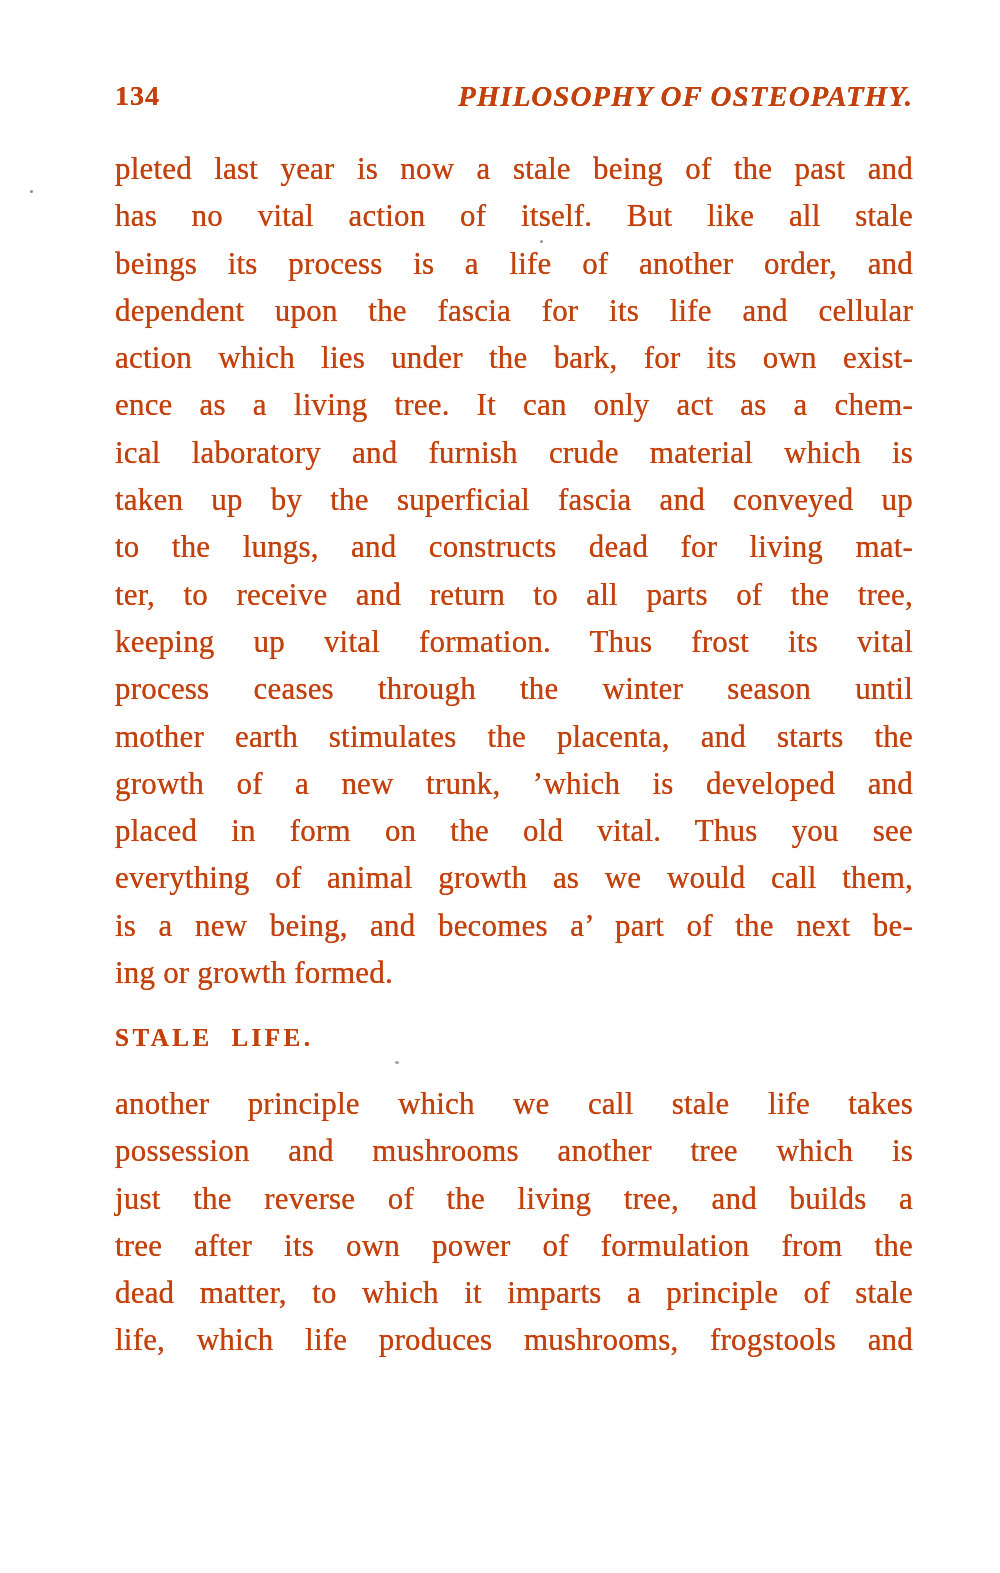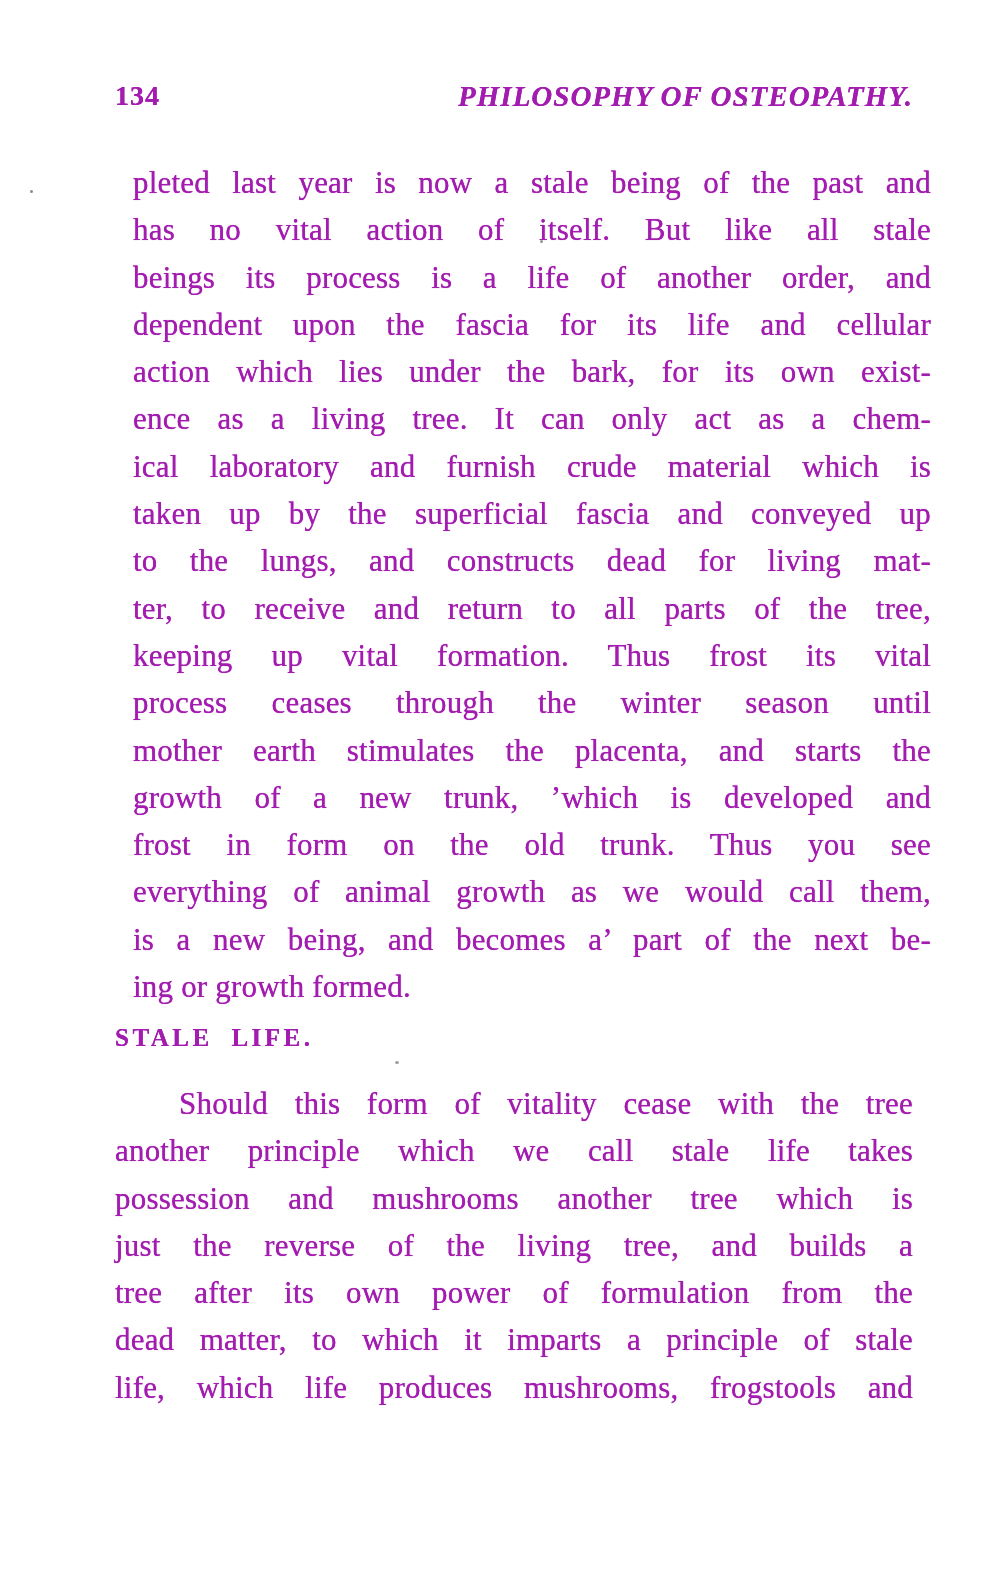--- a/index.html
+++ b/index.html
@@ -5,21 +5,21 @@
   html, body {
     margin: 0;
     padding: 0;
     background: #ffffff;
   }
   .page {
     position: relative;
     width: 1000px;
     height: 1573px;
     background: #ffffff;
-    color: #a21caf;
+    color: #c2410c;
     font-family: "Liberation Serif", "DejaVu Serif", serif;
     overflow: hidden;
   }
   
   .running-header {
     position: absolute;
     top: 76px;
     left: 115px;
     width: 798px;
     height: 40px;
@@ -45,21 +45,21 @@
     font-weight: bold;
     letter-spacing: 1px;
     text-shadow: 0 0 0.5px currentColor;
   }
   
   .textblock {
     position: absolute;
     left: 115px;
     width: 798px;
   }
-  .para1 { top: 159px; margin-left: 18px; }
+  .para1 { top: 145px; }
   .para2 { top: 1080px; }
   .line {
     line-height: 47.3px;
     font-size: 31px;
     letter-spacing: 0.2px;
     text-align: justify;
     text-align-last: justify;
     white-space: normal;
     text-shadow: 0 0 0.7px currentColor;
   }
@@ -112,30 +112,29 @@
     <div class="line">action which lies under the bark, for its own exist-</div>
     <div class="line">ence as a living tree. It can only act as a chem-</div>
     <div class="line">ical laboratory and furnish crude material which is</div>
     <div class="line">taken up by the superficial fascia and conveyed up</div>
     <div class="line">to the lungs, and constructs dead for living mat-</div>
     <div class="line">ter, to receive and return to all parts of the tree,</div>
     <div class="line">keeping up vital formation. Thus frost its vital</div>
     <div class="line">process ceases through the winter season until</div>
     <div class="line">mother earth stimulates the placenta, and starts the</div>
     <div class="line">growth of a new trunk, ’which is developed and</div>
-    <div class="line">frost in form on the old trunk. Thus you see</div>
+    <div class="line">placed in form on the old vital. Thus you see</div>
     <div class="line">everything of animal growth as we would call them,</div>
     <div class="line">is a new being, and becomes a’ part of the next be-</div>
     <div class="line last">ing or growth formed.</div>
   </div>
 
   <div class="section-heading">STALE LIFE.</div>
 
   <div class="textblock para2">
-    <div class="line indent">Should this form of vitality cease with the tree</div>
     <div class="line">another principle which we call stale life takes</div>
     <div class="line">possession and mushrooms another tree which is</div>
     <div class="line">just the reverse of the living tree, and builds a</div>
     <div class="line">tree after its own power of formulation from the</div>
     <div class="line">dead matter, to which it imparts a principle of stale</div>
     <div class="line">life, which life produces mushrooms, frogstools and</div>
   </div>
 
   <div class="speck s1"></div>
   <div class="speck s2"></div>

